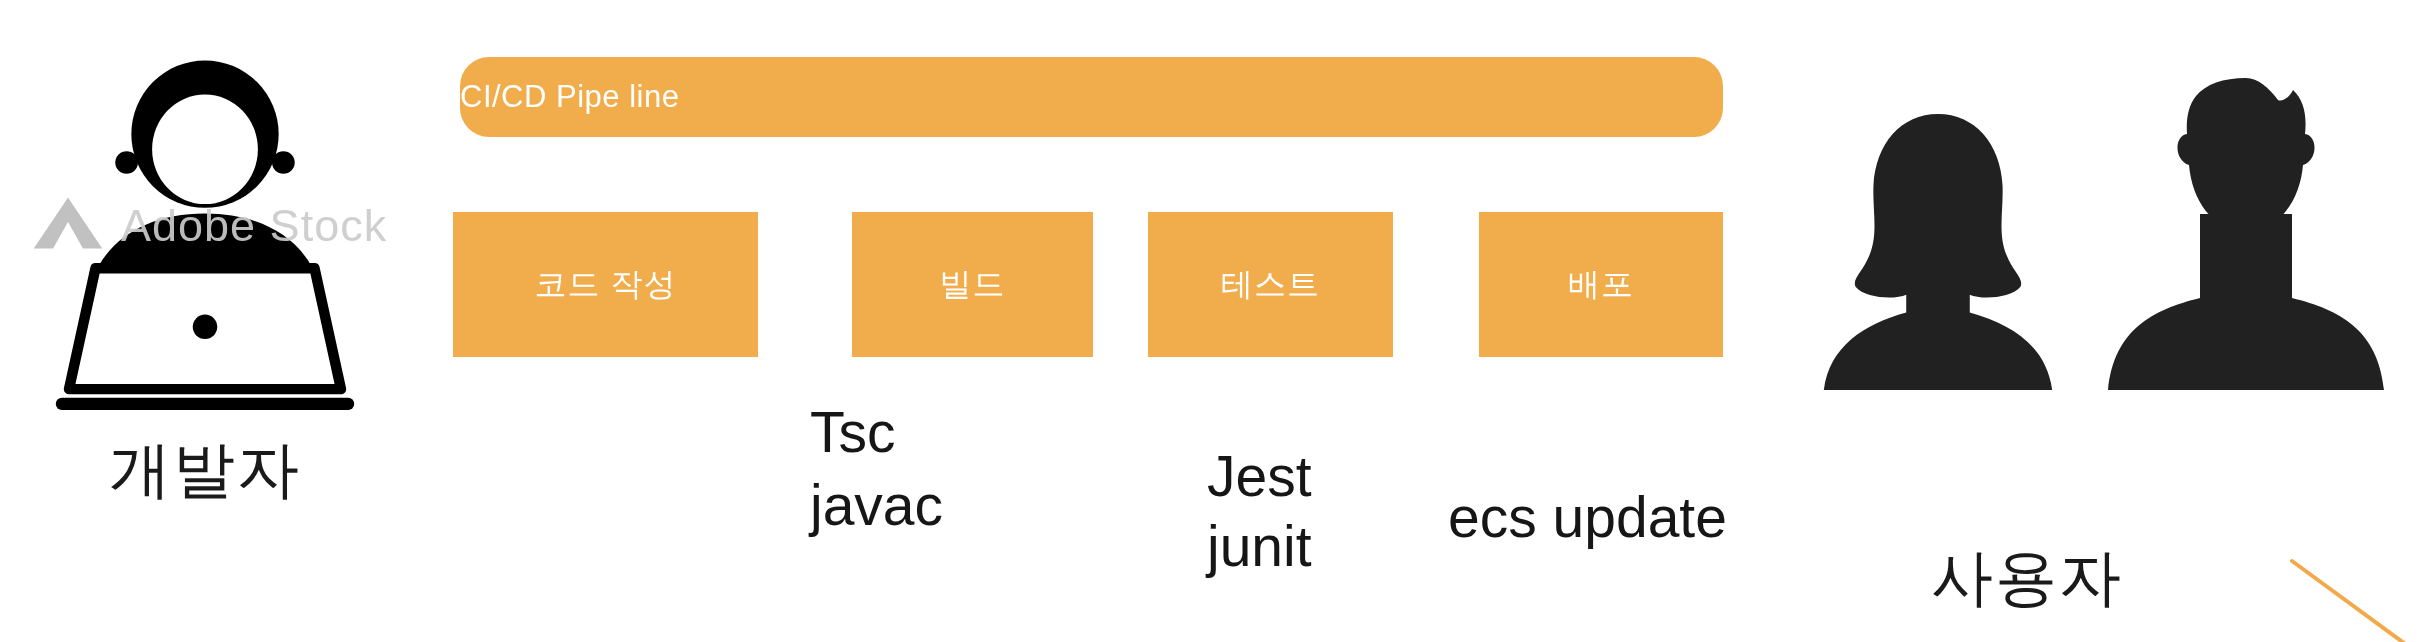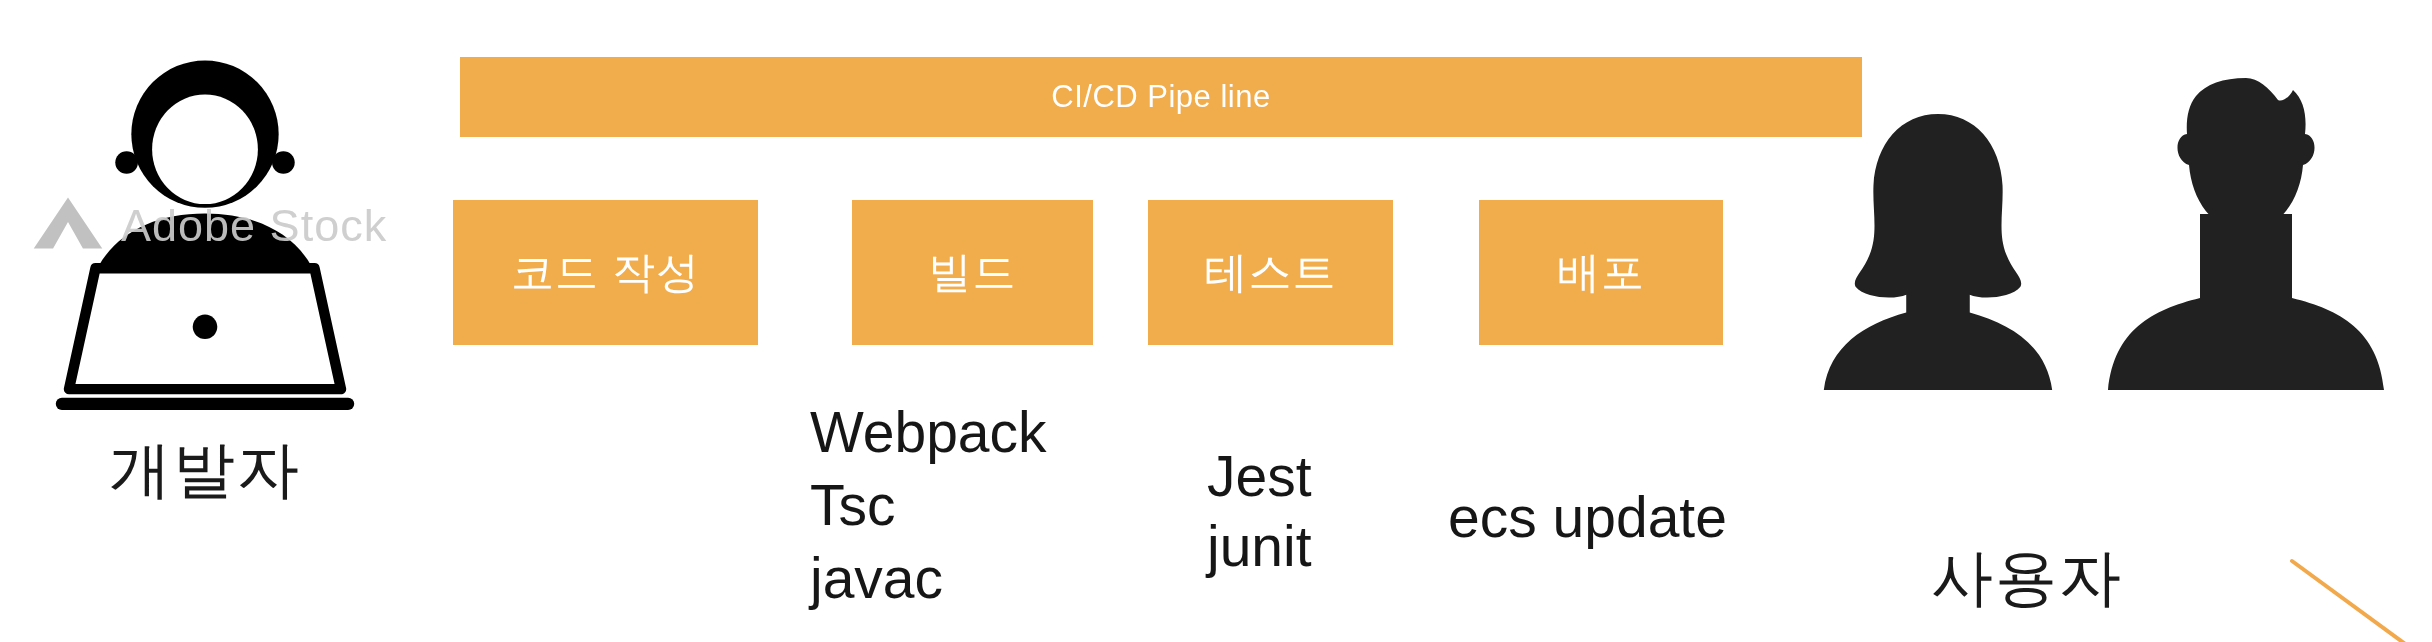--- a/index.html
+++ b/index.html
@@ -23,29 +23,29 @@
     display:flex;align-items:flex-end;gap:13px;pointer-events:none;
   }
   .watermark-logo{width:80px;height:58px;opacity:.55;}
   .watermark-text{
     font-size:45px;color:#cbcbcb;letter-spacing:1px;opacity:.92;
     white-space:nowrap;
   }
 
   
   .banner{
-    position:absolute;left:460px;top:57px;width:1402px;height:80px;
+    position:absolute;left:460px;top:57px;width:1263px;height:80px;
     background:#F1AC4B;color:#ffffff;font-size:31px;
-    display:flex;align-items:center;justify-content:center;letter-spacing:.5px;
+    display:flex;align-items:center;justify-content:flex-start;letter-spacing:.5px;border-radius:29px;
   }
 
   
   .stage{
-    position:absolute;top:200px;height:145px;background:#F1AC4B;
-    color:#ffffff;font-size:43px;display:flex;align-items:center;
+    position:absolute;top:212px;height:145px;background:#F1AC4B;
+    color:#ffffff;font-size:32px;display:flex;align-items:center;
     justify-content:center;letter-spacing:1px;white-space:nowrap;
   }
   .stage.s1{left:453px;width:305px;}
   .stage.s2{left:852px;width:241px;}
   .stage.s3{left:1148px;width:245px;}
   .stage.s4{left:1479px;width:244px;}
 
   
   .tools{position:absolute;color:#161616;font-size:57px;white-space:nowrap;}
   .tools-build{left:810px;top:396px;line-height:73px;}
@@ -99,21 +99,20 @@
     <span>빌드</span>
   </div>
   <div class="stage s3">
     <span>테스트</span>
   </div>
   <div class="stage s4">
     <span>배포</span>
   </div>
 
   <div class="tools tools-build">
-    <div>Webpack</div>
     <div>Tsc</div>
     <div>javac</div>
   </div>
   <div class="tools tools-test">
     <div>Jest</div>
     <div>junit</div>
   </div>
   <div class="tools tools-deploy">
     <div>ecs update</div>
   </div>

